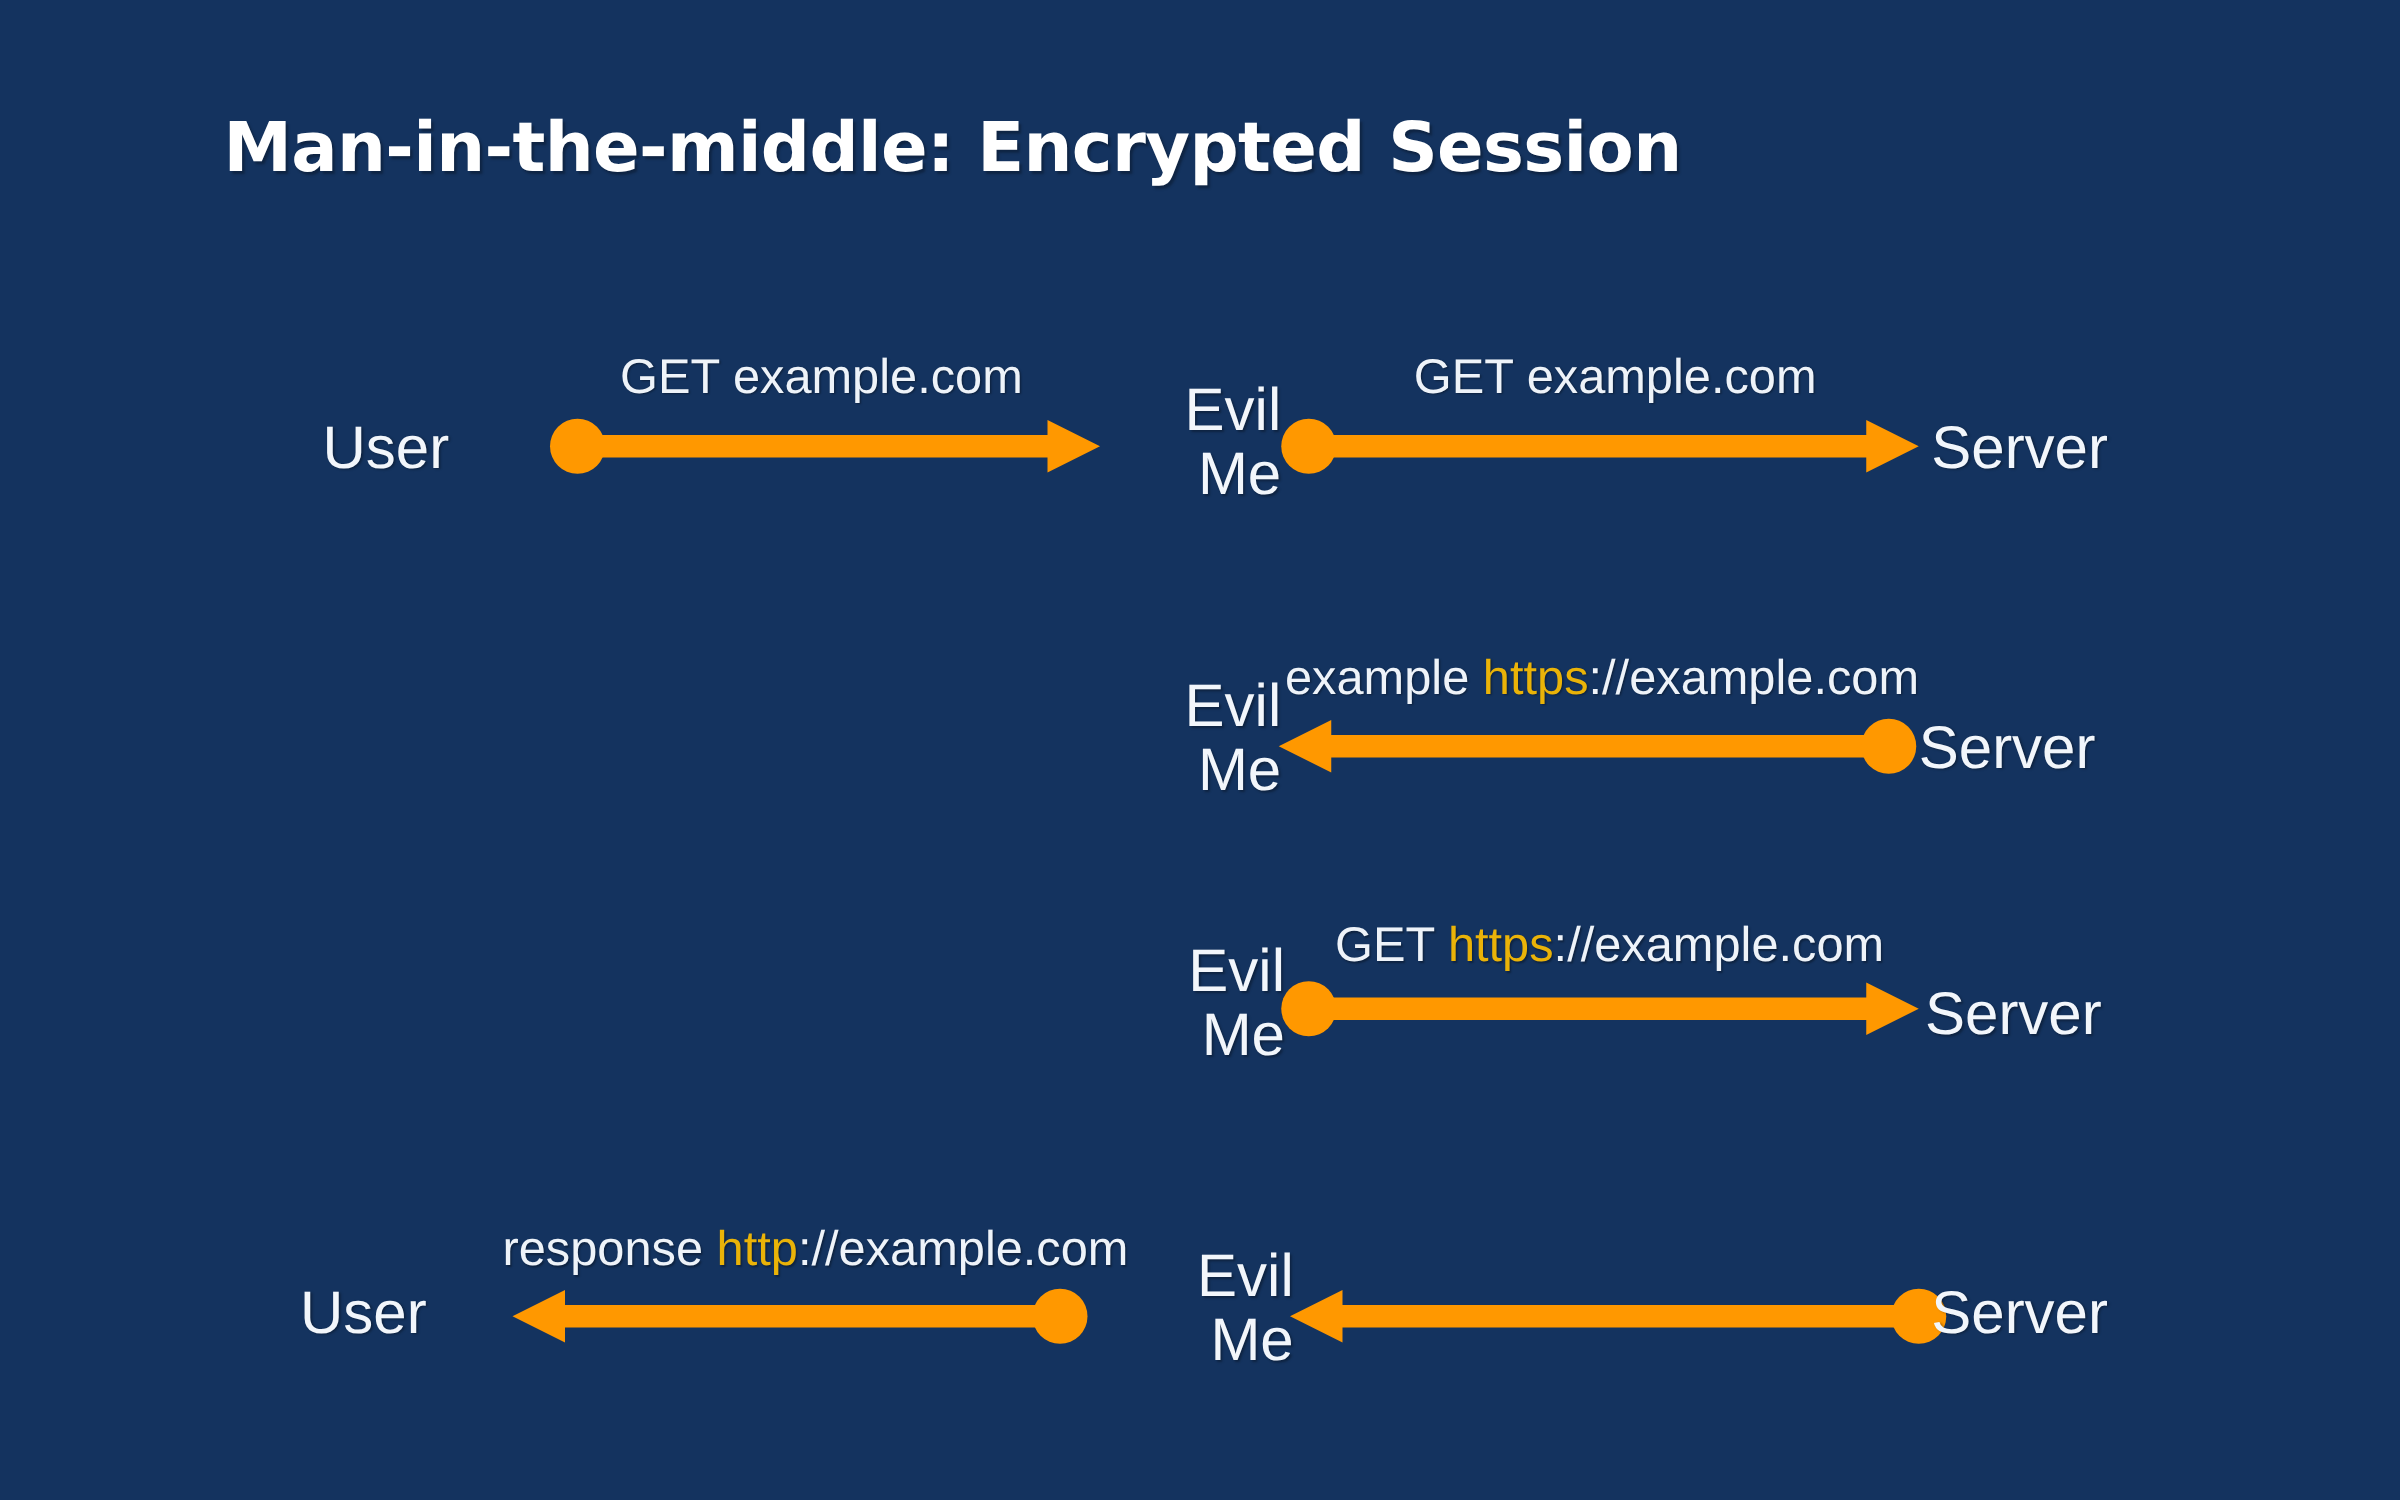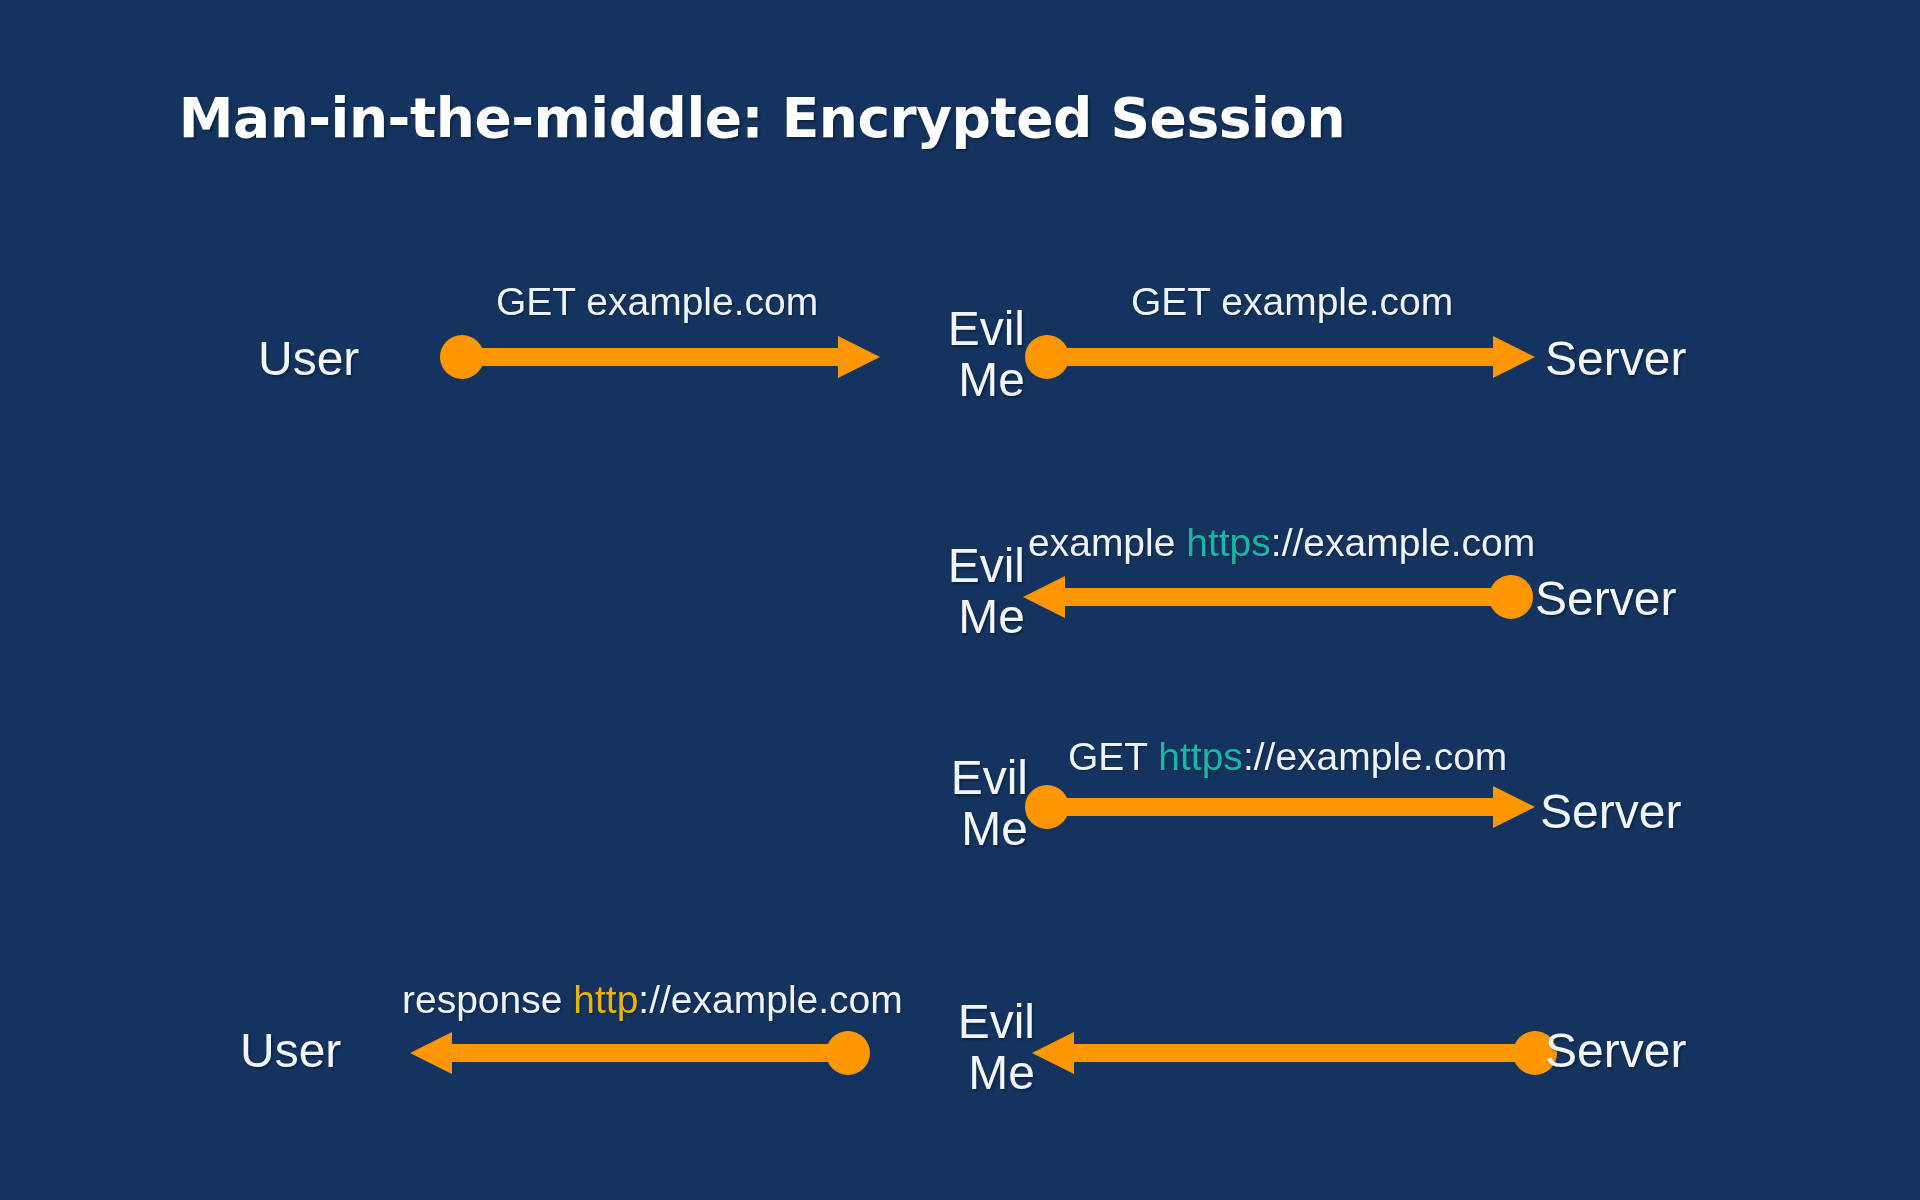--- a/index.html
+++ b/index.html
@@ -57,21 +57,21 @@
 
   .msg-label {
     position: absolute;
     color: #eef3f9;
     font-size: 39px;
     font-weight: 400;
     letter-spacing: 0px;
     text-shadow: 1.2px 1.2px 1.6px rgba(0,0,0,0.33);
     white-space: nowrap;
   }
-  .scheme-secure { color: #14b8a6; }
+  .scheme-secure { color: #eab308; }
   .scheme-insecure { color: #eab308; }
 
   
   .arrow {
     position: absolute;
     height: 46px;
   }
   .arrow svg { display: block; overflow: visible; }
 </style>
 </head>

